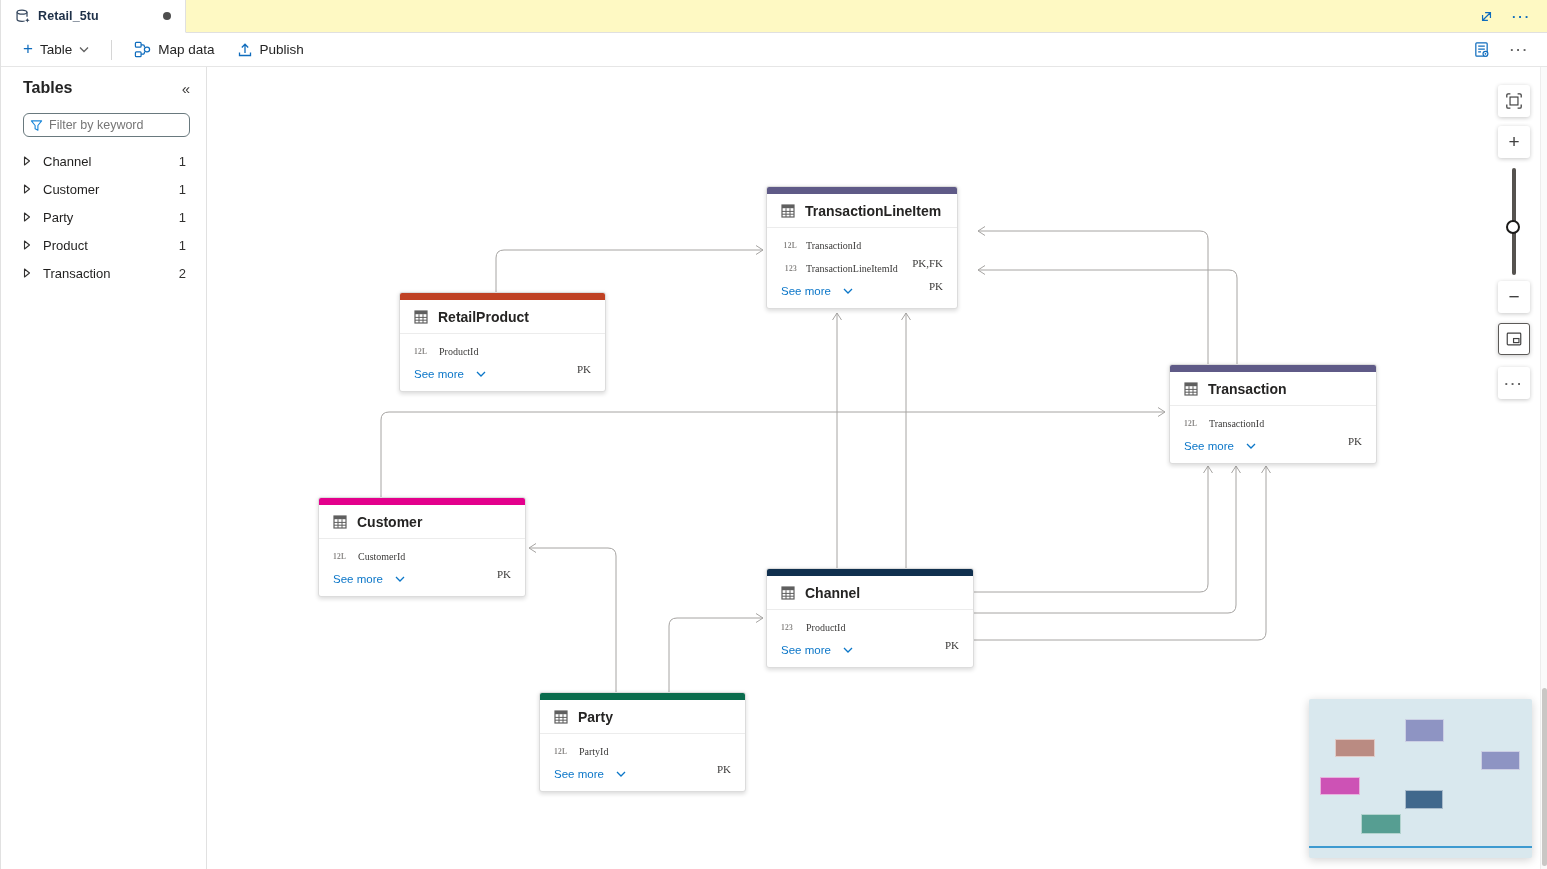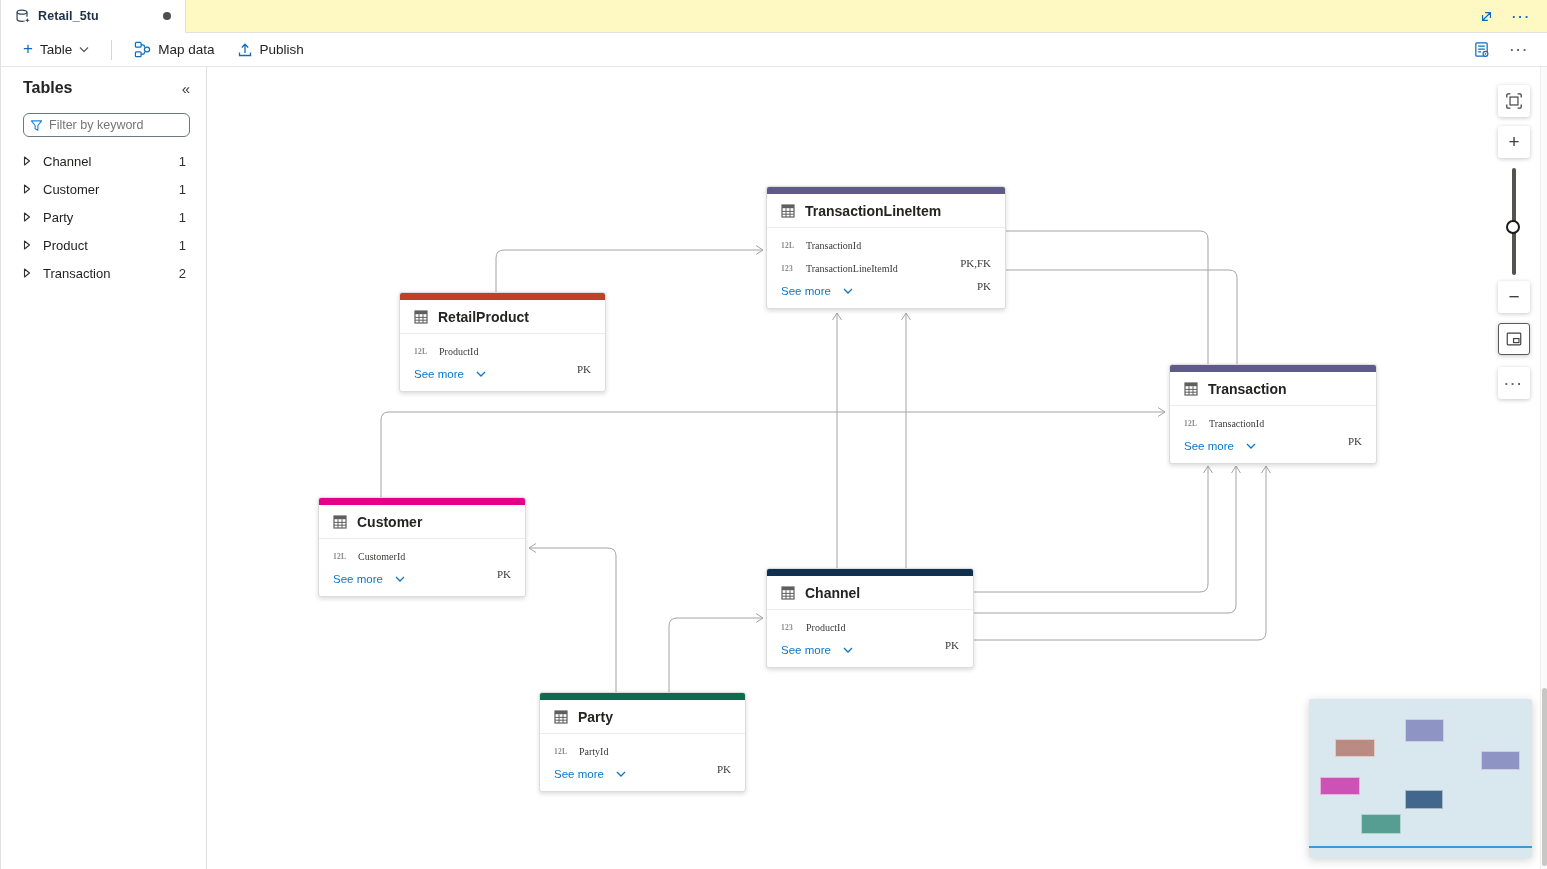--- a/index.html
+++ b/index.html
@@ -240,21 +240,21 @@
         <g>
           <path d="M 409 625 L 409 489 Q 409 481 401 481 L 322 481" fill="none" stroke="#a6a4a2" stroke-width="1"></path>
           <path d="M 329 476.5 L 322 481 L 329 485.5" fill="none" stroke="#a6a4a2" stroke-width="1"></path>
         </g>
         <g>
           <path d="M 462 625 L 462 559 Q 462 551 470 551 L 556 551" fill="none" stroke="#a6a4a2" stroke-width="1"></path>
           <path d="M 549 546.5 L 556 551 L 549 555.5" fill="none" stroke="#a6a4a2" stroke-width="1"></path>
         </g>
       </svg>
     <div id="entity-layer">
-        <div class="entity-card" style="left: 559px; top: 119px; width: 240px;">
+        <div class="entity-card" style="left: 559px; top: 119px; width: 192px; text-align: right;">
           <div class="e-bar" style="background:#5f5a87"></div>
      <div class="e-head">
        <svg class="ic" width="14" height="14" viewBox="0 0 14 14">
      <rect x="1" y="1" width="12" height="12" fill="none" stroke="#5f5f5f" stroke-width="1.2"></rect>
      <rect x="1" y="1" width="12" height="3.2" fill="#5f5f5f"></rect>
      <path d="M1 7.4 H13 M1 10.2 H13 M5 4.2 V13 M9 4.2 V13" stroke="#5f5f5f" stroke-width="1"></path>
    </svg>
             <span class="e-title">TransactionLineItem</span>
      </div>
      <div class="e-rows">

